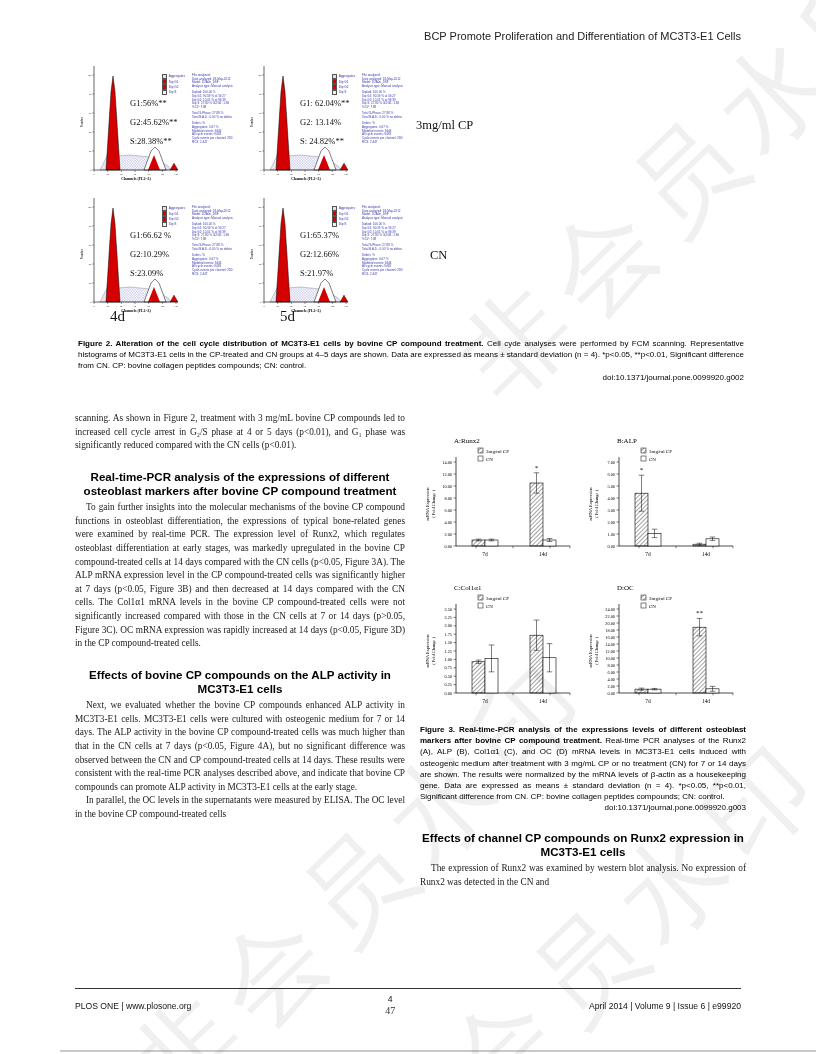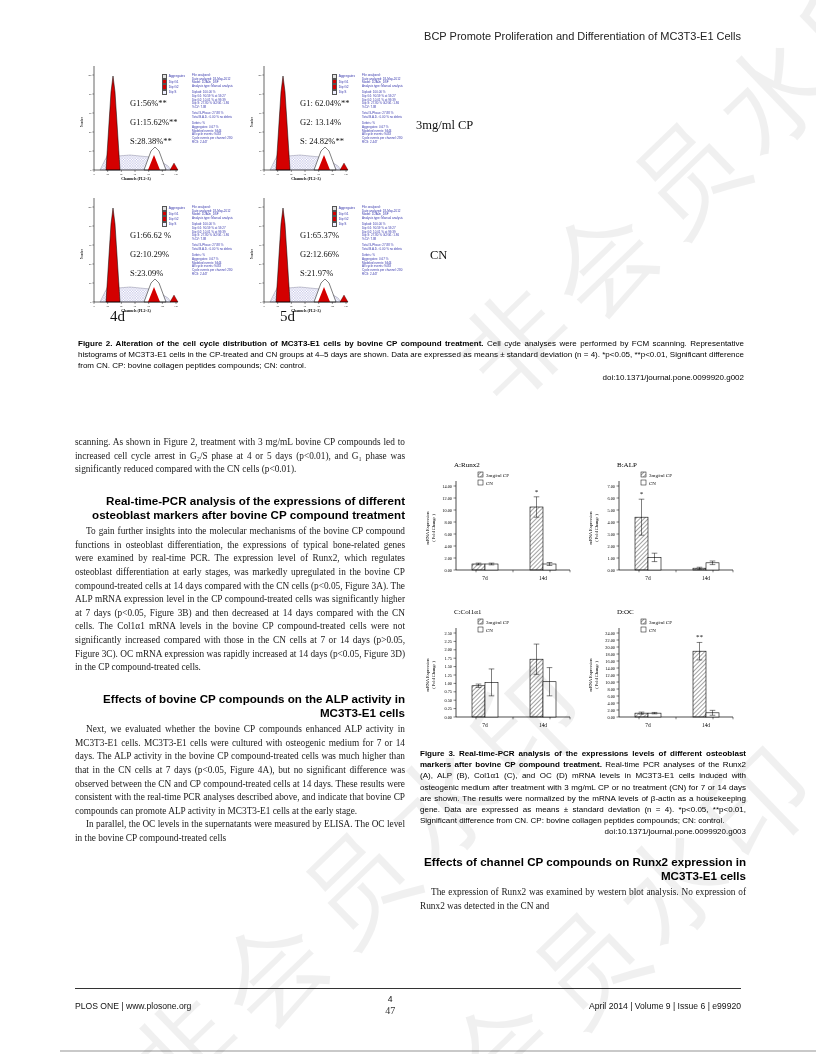--- a/index.html
+++ b/index.html
@@ -22,27 +22,27 @@
       color:#3a3aae;font-family:"Liberation Sans",sans-serif;}
   .row-label{position:absolute;font-size:12.5px;color:#111;}
   .col-label{position:absolute;font-size:15px;color:#111;}
   
   .caption{font-family:"Liberation Sans",sans-serif;font-size:8px;line-height:11.2px;
       text-align:justify;color:#000;}
   .caption b{font-weight:bold;}
   .fig2-caption{position:absolute;left:78px;top:338px;width:666px;}
   .doi{margin-top:0px;text-align:right;}
   
-  .col{position:absolute;top:436px;font-size:9.3px;line-height:13.6px;text-align:justify;}
+  .col{position:absolute;top:412px;font-size:9.3px;line-height:13.6px;text-align:justify;}
   .col-left{left:75px;width:330px;}
   .col-right{left:420px;width:326px;}
   .col p{margin:0;}
   .col p.ind{text-indent:11px;}
   .sect{font-family:"Liberation Sans",sans-serif;font-weight:600;font-size:11.6px;
-      line-height:14.2px;text-align:right;margin:17px 0 3px 0;color:#000;}
+      line-height:14.2px;text-align:center;margin:17px 0 3px 0;color:#000;}
   
   .charts{position:relative;width:326px;height:292px;margin-top:20px;}
   .chart{position:absolute;width:160px;height:142px;}
   .fig3-caption{margin-bottom:10px;}
   
   .footer{position:absolute;left:75px;top:988px;width:666px;border-top:1px solid #333;
       padding-top:5px;font-family:"Liberation Sans",sans-serif;font-size:8.6px;color:#111;
       display:flex;justify-content:space-between;align-items:center;}
   .page-num-col{text-align:center;line-height:11px;}
   .scan-edge{position:absolute;left:60px;right:0;bottom:2px;height:2px;background:#c9c9c9;}
@@ -98,21 +98,21 @@
             <text x="70.68" y="112.8" font-size="2.3" text-anchor="middle" fill="#222">80</text>
             <line x1="84.35" y1="108" x2="84.35" y2="110" stroke="#000" stroke-width="0.4"></line>
             <text x="84.35" y="112.8" font-size="2.3" text-anchor="middle" fill="#222">100</text>
             <line x1="98.02" y1="108" x2="98.02" y2="110" stroke="#000" stroke-width="0.4"></line>
             <text x="98.02" y="112.8" font-size="2.3" text-anchor="middle" fill="#222">120</text>
             <text x="58" y="117.5" font-size="3.8" font-weight="bold" text-anchor="middle" fill="#000">Channels (FL2-A)</text>
             <text x="4.5" y="60" font-size="3" text-anchor="middle" fill="#000" transform="rotate(-90 4.5 60)">Number</text>
           </svg></div>
       <div class="pcts">
         <div>G1:56%**</div>
-          <div>G1:15.62%**</div>
+          <div>G2:45.62%**</div>
           <div>S:28.38%**</div>
       </div>
       <div class="fcm-legend">
           <div class="row">
             <span class="sw" style="background: rgb(226, 226, 226);"></span>
             <span>Aggregates</span>
           </div>
           <div class="row">
             <span class="sw" style="background: rgb(212, 0, 0);"></span>
             <span>Dip G1</span>

